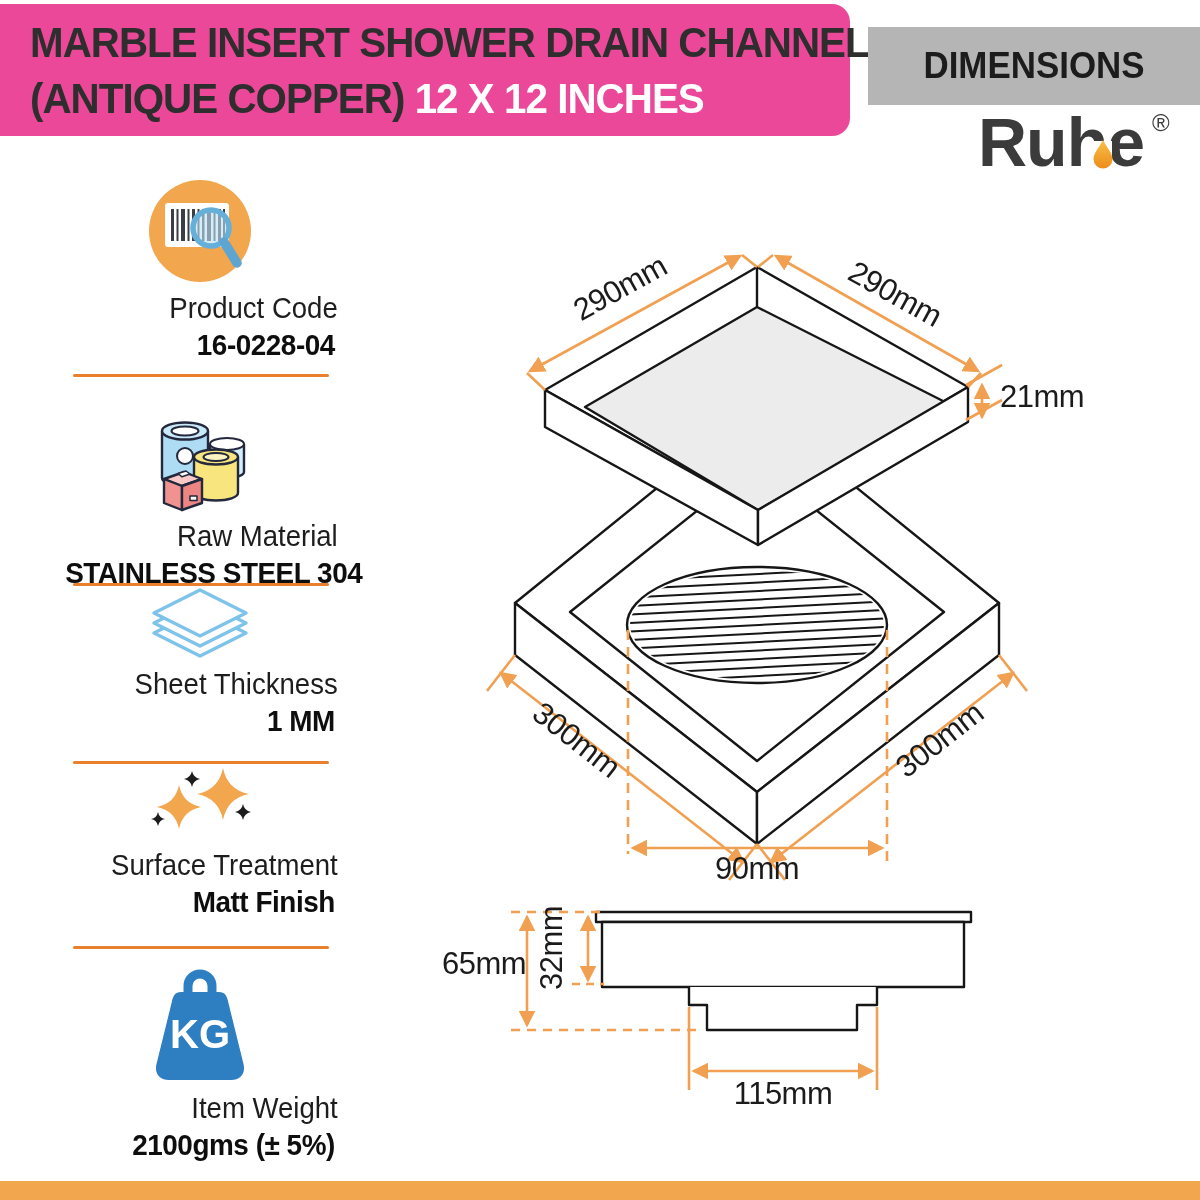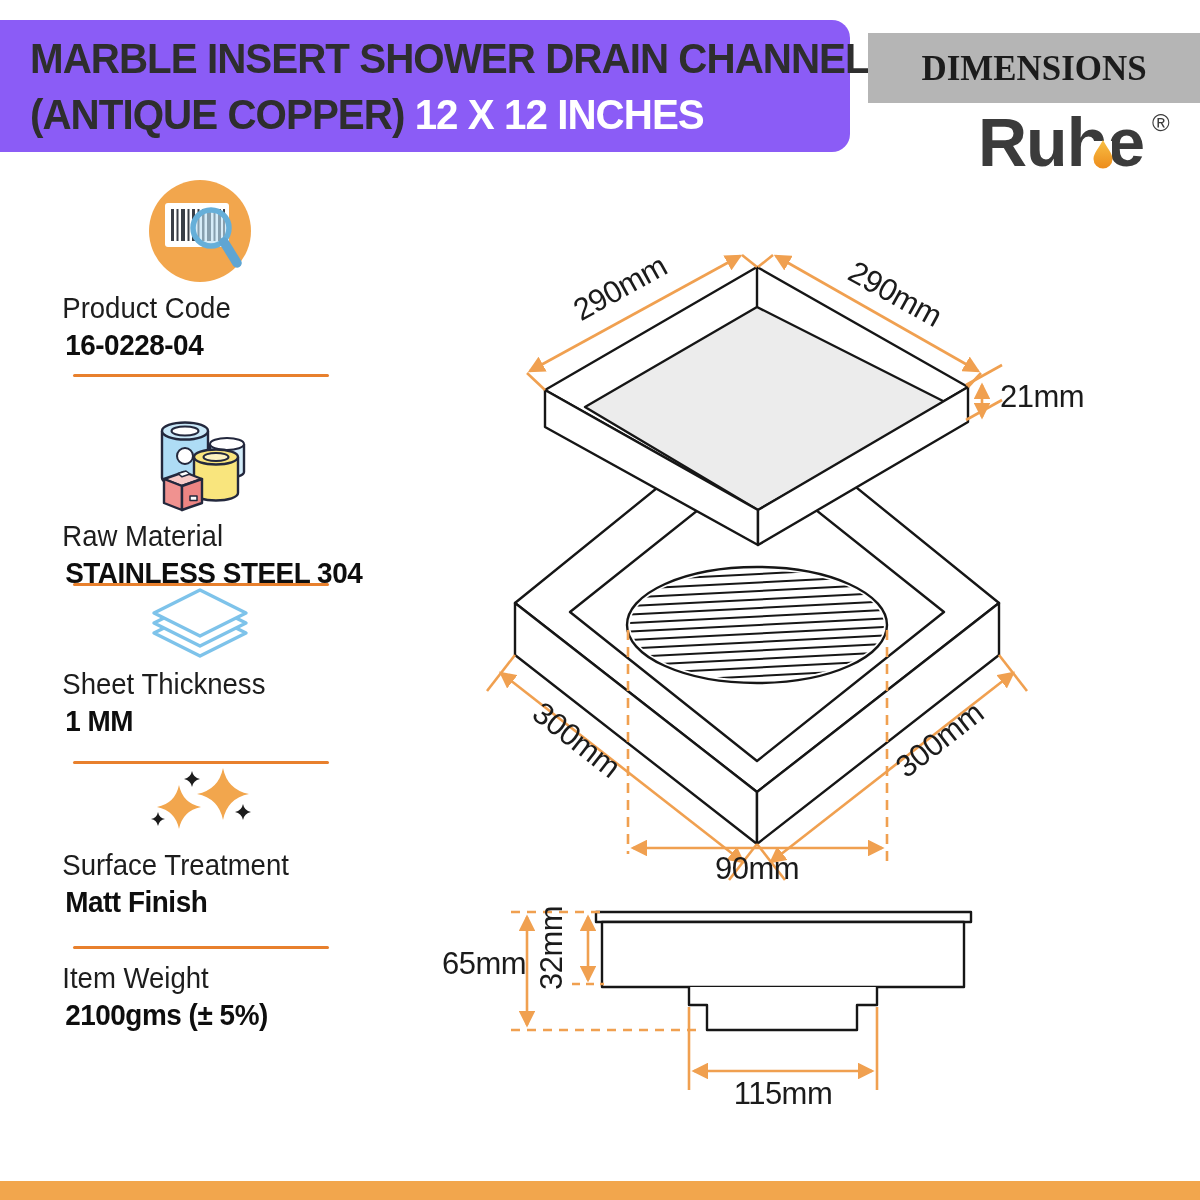--- a/index.html
+++ b/index.html
@@ -3,36 +3,36 @@
 <meta charset="utf-8">
 <style>
   html,body{margin:0;padding:0;}
   body{
     width:1200px;height:1200px;position:relative;background:#ffffff;
     font-family:"Liberation Sans",sans-serif;overflow:hidden;
     -webkit-font-smoothing:antialiased;
   }
   
   .banner{
-    position:absolute;left:0;top:20px;width:850px;height:132px;
-    background:#8b5cf6;border-radius:0 18px 18px 0;
+    position:absolute;left:0;top:4px;width:850px;height:132px;
+    background:#ec4899;border-radius:0 18px 18px 0;
   }
   .banner-text{position:absolute;left:30px;top:11px;width:810px;
     font-weight:bold;font-size:42px;line-height:56px;color:#2E2E2E;
     letter-spacing:-1px;transform:scaleX(0.96);transform-origin:left center;white-space:nowrap;}
   .banner-text .lt{color:#FFFFFF;}
   .dim-band{
-    position:absolute;left:868px;top:33px;width:332px;height:70px;background:#B5B5B5;
-    display:flex;align-items:center;justify-content:center;font-family:Liberation Serif, serif;
+    position:absolute;left:868px;top:27px;width:332px;height:78px;background:#B5B5B5;
+    display:flex;align-items:center;justify-content:center;
   }
   .dim-band span{font-weight:bold;font-size:36px;color:#1C1C1C;letter-spacing:0px;
     transform:scaleX(0.97);}
   .logo{position:absolute;left:972px;top:103px;width:230px;height:80px;}
   
-  .spec{position:absolute;left:55px;width:290px;text-align:left;}
+  .spec{position:absolute;left:55px;width:290px;text-align:right;}
   .spec .ic{display:flex;justify-content:center;align-items:flex-end;margin-bottom:8px;}
   .spec-label{font-size:29px;color:#1D1D1D;display:block;transform:scaleX(0.95);}
   .spec-value{font-size:30px;font-weight:bold;color:#0E0E0E;display:block;margin-top:3px;
     transform:scaleX(0.93);white-space:nowrap;letter-spacing:-0.5px;}
   .divider{position:absolute;left:73px;width:256px;height:3px;background:#E8802D;border-radius:2px;}
   
   .bottom-bar{position:absolute;left:0;top:1181px;width:1200px;height:19px;background:#F2A64D;}
   
   .drawing{position:absolute;left:420px;top:228px;width:780px;height:892px;}
   .dim-label{font-family:"Liberation Sans",sans-serif;font-size:31px;fill:#1B1B1B;letter-spacing:-0.5px;}
@@ -145,20 +145,27 @@
       <path d="M99,37 Q100.3,43.7 107,45 Q100.3,46.3 99,53 Q97.7,46.3 91,45 Q97.7,43.7 99,37 Z" fill="#1C1C1C"></path>
       <path d="M14,45 Q15.2,51 21,52 Q15.2,53 14,59 Q12.8,53 7,52 Q12.8,51 14,45 Z" fill="#1C1C1C"></path>
     </svg>
   </div>
   <span class="spec-label">Surface Treatment</span>
   <span class="spec-value">Matt Finish</span>
 </div>
 <div class="divider" style="top:946px"></div>
 
 <div class="spec" style="top:962px">
+  <div class="ic" style="height:122px">
+    <svg width="96" height="120" viewBox="0 0 96 120">
+      <path d="M36,32 V22 A12,12 0 0 1 60,22 V32" fill="none" stroke="#2E7FC2" stroke-width="9"></path>
+      <path d="M29,28 L67,28 C73,28 75,32 76.2,38 L91.5,100 C94,110.5 87.5,116 79.5,116 L16.5,116 C8.5,116 2,110.5 4.5,100 L19.8,38 C21,32 23,28 29,28 Z" fill="#2E7FC2"></path>
+      <text x="48" y="84" text-anchor="middle" font-size="40" font-weight="bold" fill="#ffffff" font-family="Liberation Sans, sans-serif">KG</text>
+    </svg>
+  </div>
   <span class="spec-label">Item Weight</span>
   <span class="spec-value">2100gms (± 5%)</span>
 </div>
 
 <svg class="drawing" viewBox="420 228 780 892">
   <defs>
     <marker id="ah" viewBox="0 0 10 10" refX="8.5" refY="5" markerWidth="6.5" markerHeight="6.5" orient="auto-start-reverse">
       <path d="M0,0 L10,5 L0,10 Z" fill="#F0A050"></path>
     </marker>
     <clipPath id="drainClip">

